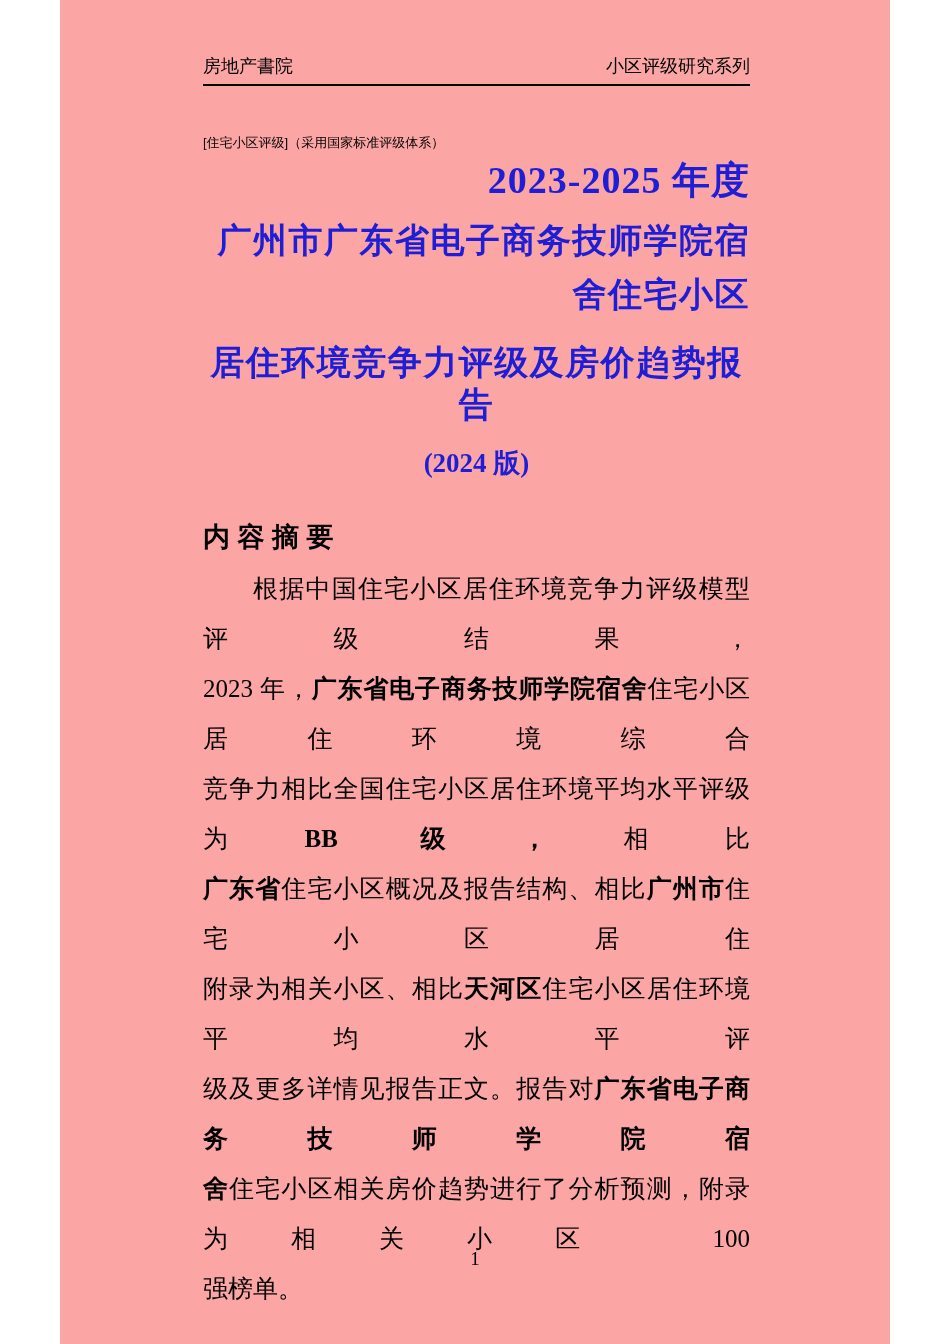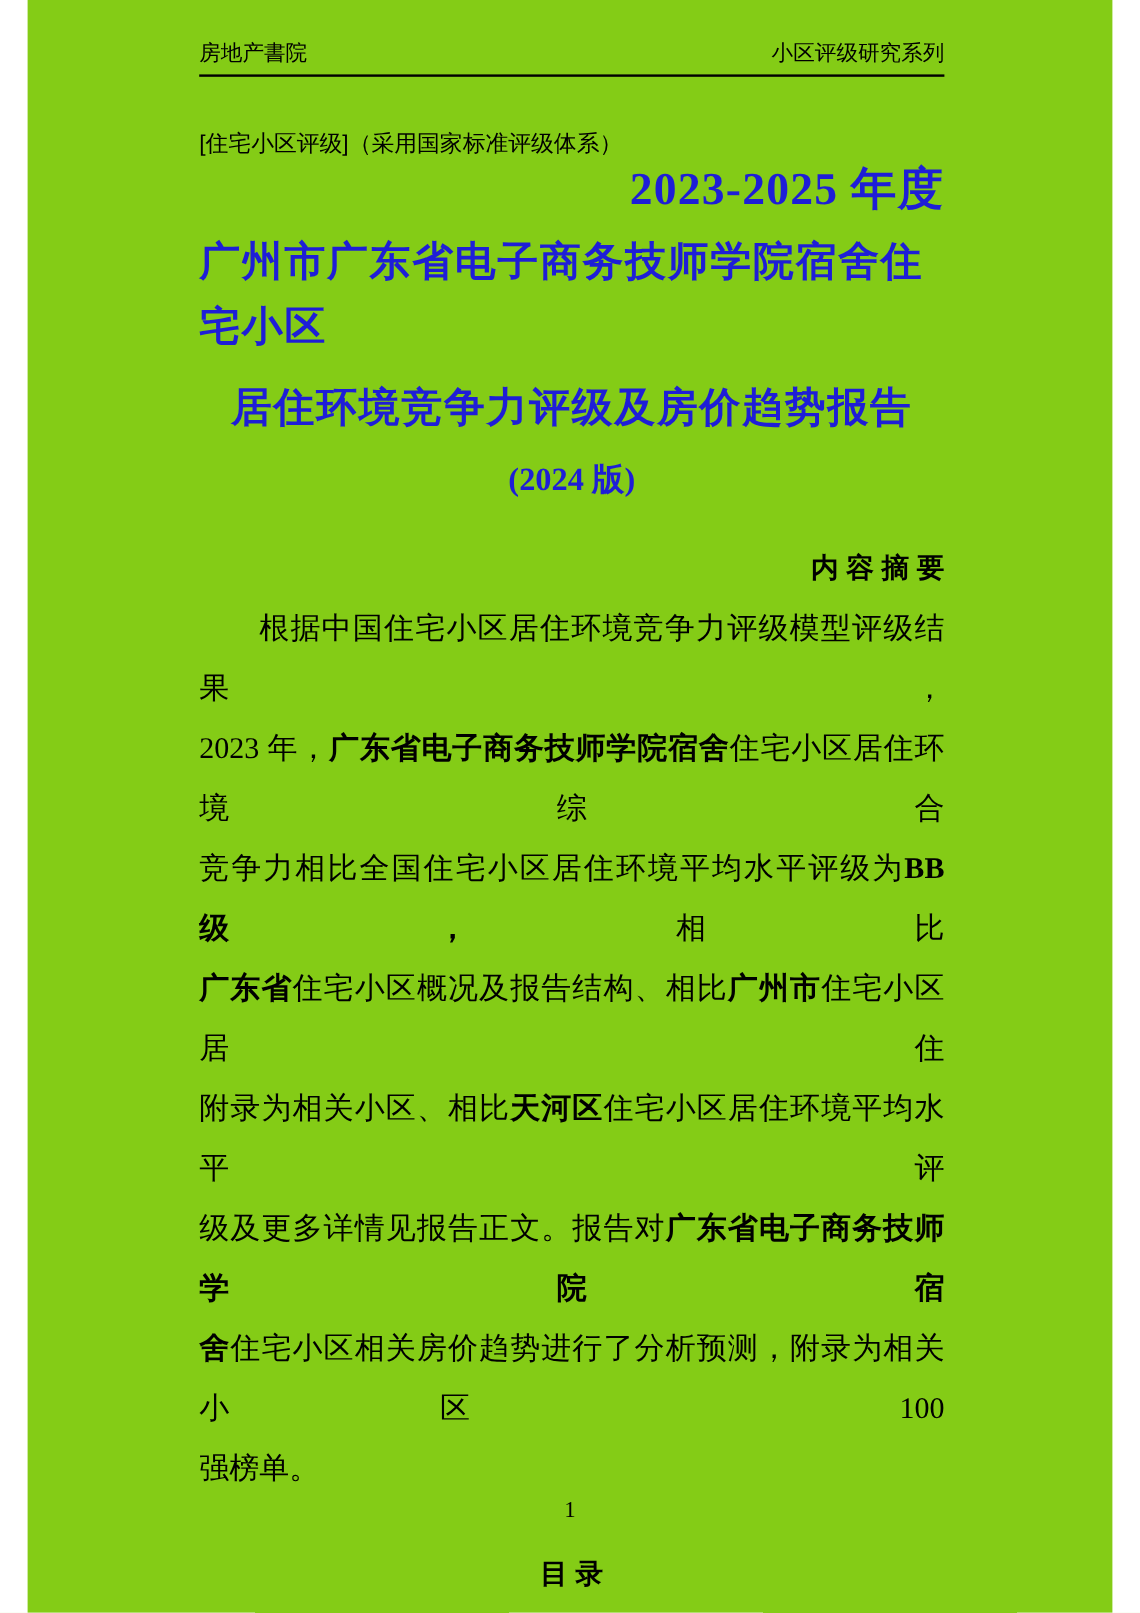--- a/index.html
+++ b/index.html
@@ -1,62 +1,62 @@
 <!DOCTYPE html>
 <html style="--blue: #1e1ed7;"><head>
 <meta charset="utf-8">
 <style>
   :root { --blue: #1e1ed7; --ink: #000000; }
   * { margin: 0; padding: 0; box-sizing: border-box; }
   html, body { background: #ffffff; }
   .page {
-    width: 904px; height: 1344px;
+    width: 830px; height: 1344px;
     margin: 0 auto; position: relative;
-    background: #84cc16; color: var(--ink);
+    background: #fca5a5; color: var(--ink);
     font-family: "Liberation Serif", "DejaVu Serif", serif;
-    padding: 32px 140px 0 143px;
+    padding: 54px 140px 0 143px;
     overflow: hidden;
   }
   .header {
     display: flex; justify-content: space-between; align-items: flex-end;
     border-bottom: 2.5px solid #000;
     padding-bottom: 6px;
     font-family: "Liberation Sans", "DejaVu Sans", sans-serif;
     font-size: 18px; line-height: 24px;
   }
   .doc-label {
     margin-top: 44px;
     font-family: "Liberation Sans", "DejaVu Sans", sans-serif;
-    font-size: 19px; line-height: 26px;
+    font-size: 13px; line-height: 26px;
   }
   .title-period {
     text-align: right;
     color: var(--blue); font-weight: bold;
     font-size: 38px; line-height: 48px;
     letter-spacing: 1px;
   }
   .title-main {
     margin: 10px auto 0; max-width: 660px;
-    text-align: left; color: var(--blue); font-weight: bold;
+    text-align: right; color: var(--blue); font-weight: bold;
     font-size: 34px; line-height: 54px; letter-spacing: 1.5px;
   }
   .title-sub {
     margin-top: 20px; text-align: center;
     color: var(--blue); font-weight: bold;
     font-size: 34px; line-height: 42px; letter-spacing: 1.5px;
   }
   .title-edition {
     margin-top: 20px; text-align: center;
     color: var(--blue); font-weight: bold;
     font-size: 27px; line-height: 34px;
   }
   .summary-heading {
-    margin-top: 40px; text-align: right;
+    margin-top: 40px; text-align: left;
     font-family: "Liberation Sans", "DejaVu Sans", sans-serif;
-    font-weight: bold; font-size: 23px; line-height: 34px;
+    font-weight: bold; font-size: 27px; line-height: 34px;
   }
   .summary-body { margin-top: 10px; font-size: 25px; }
   .sum-line {
     line-height: 50px;
     text-align: justify; text-align-last: justify;
     text-justify: inter-character;
   }
   .sum-line.noj { text-align: left; text-align-last: left; }
   .sum-line.indent { text-indent: 2em; }
   .sum-line b { font-weight: bold; }

